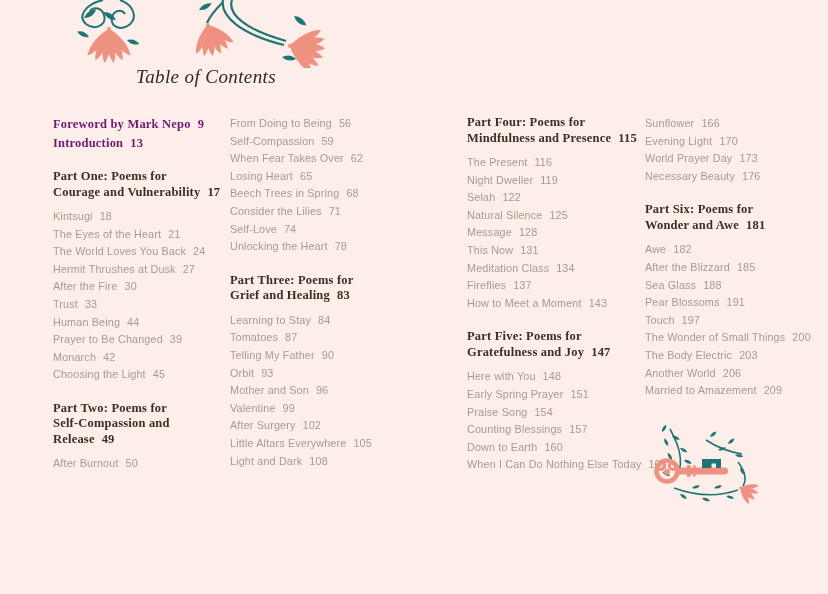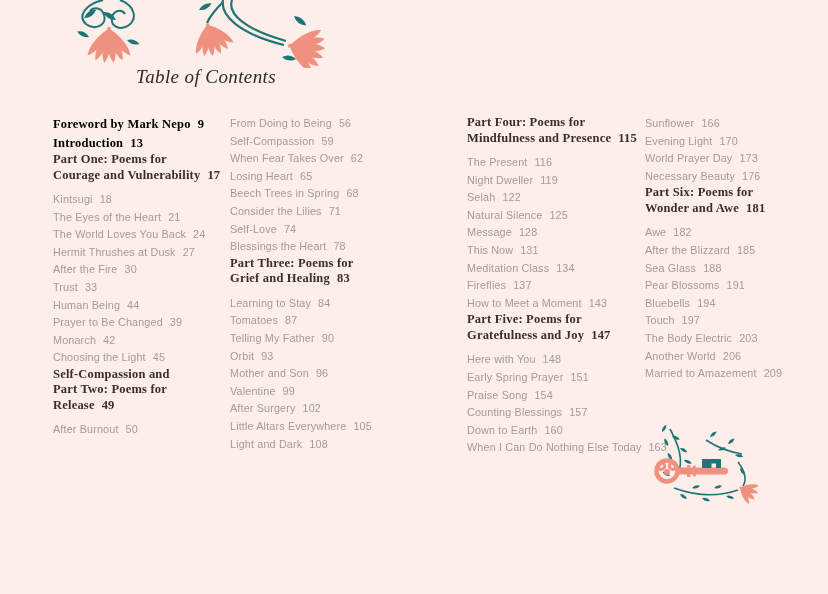--- a/index.html
+++ b/index.html
@@ -16,25 +16,25 @@
   }
   .col{position:absolute;top:115px;}
   #col1{left:53px;width:174px;}
   #col2{left:230px;width:184px;}
   #col3{left:467px;width:190px;}
   #col4{left:645px;width:182px;}
   .col > :first-child{margin-top:0;}
 
   .front-entry{
     font-family:"Liberation Serif","DejaVu Serif",serif;font-weight:bold;
-    font-size:12.5px;color:#000000;line-height:18.5px;white-space:nowrap;
+    font-size:12.5px;color:#701a75;line-height:18.5px;white-space:nowrap;
     letter-spacing:.2px;
   }
   .part{
-    margin-bottom:8px;
+    margin-top:17px;margin-bottom:8px;
     font-family:"Liberation Serif","DejaVu Serif",serif;font-weight:bold;
     font-size:12.5px;color:#3a2f28;line-height:15.5px;white-space:nowrap;
     letter-spacing:.2px;
   }
   .poem-row{
     font-size:10.8px;color:#a49b94;line-height:17.6px;white-space:nowrap;
     letter-spacing:.15px;
   }
   .pg{margin-left:7px;}
   .illus{position:absolute;}
@@ -99,38 +99,38 @@
         <div class="poem-row"><span>The World Loves You Back</span><span class="pg">24</span></div>
         <div class="poem-row"><span>Hermit Thrushes at Dusk</span><span class="pg">27</span></div>
         <div class="poem-row"><span>After the Fire</span><span class="pg">30</span></div>
         <div class="poem-row"><span>Trust</span><span class="pg">33</span></div>
         <div class="poem-row"><span>Human Being</span><span class="pg">44</span></div>
         <div class="poem-row"><span>Prayer to Be Changed</span><span class="pg">39</span></div>
         <div class="poem-row"><span>Monarch</span><span class="pg">42</span></div>
         <div class="poem-row"><span>Choosing the Light</span><span class="pg">45</span></div>
       </div>
       <div class="part">
+        <div><span>Part Two: Poems for</span></div>
         <div><span>Self-Compassion and</span></div>
-        <div><span>Part Two: Poems for</span></div>
         <div><span>Release</span><span class="pg">49</span></div>
       </div>
       <div class="poems">
         <div class="poem-row"><span>After Burnout</span><span class="pg">50</span></div>
       </div>
     </div>
     <div class="col" id="col2">
       <div class="poems">
         <div class="poem-row"><span>From Doing to Being</span><span class="pg">56</span></div>
         <div class="poem-row"><span>Self-Compassion</span><span class="pg">59</span></div>
         <div class="poem-row"><span>When Fear Takes Over</span><span class="pg">62</span></div>
         <div class="poem-row"><span>Losing Heart</span><span class="pg">65</span></div>
         <div class="poem-row"><span>Beech Trees in Spring</span><span class="pg">68</span></div>
         <div class="poem-row"><span>Consider the Lilies</span><span class="pg">71</span></div>
         <div class="poem-row"><span>Self-Love</span><span class="pg">74</span></div>
-        <div class="poem-row"><span>Blessings the Heart</span><span class="pg">78</span></div>
+        <div class="poem-row"><span>Unlocking the Heart</span><span class="pg">78</span></div>
       </div>
       <div class="part">
         <div><span>Part Three: Poems for</span></div>
         <div><span>Grief and Healing</span><span class="pg">83</span></div>
       </div>
       <div class="poems">
         <div class="poem-row"><span>Learning to Stay</span><span class="pg">84</span></div>
         <div class="poem-row"><span>Tomatoes</span><span class="pg">87</span></div>
         <div class="poem-row"><span>Telling My Father</span><span class="pg">90</span></div>
         <div class="poem-row"><span>Orbit</span><span class="pg">93</span></div>
@@ -179,22 +179,22 @@
       </div>
       <div class="part">
         <div><span>Part Six: Poems for</span></div>
         <div><span>Wonder and Awe</span><span class="pg">181</span></div>
       </div>
       <div class="poems">
         <div class="poem-row"><span>Awe</span><span class="pg">182</span></div>
         <div class="poem-row"><span>After the Blizzard</span><span class="pg">185</span></div>
         <div class="poem-row"><span>Sea Glass</span><span class="pg">188</span></div>
         <div class="poem-row"><span>Pear Blossoms</span><span class="pg">191</span></div>
-        <div class="poem-row"><span>Bluebells</span><span class="pg">194</span></div>
         <div class="poem-row"><span>Touch</span><span class="pg">197</span></div>
+        <div class="poem-row"><span>The Wonder of Small Things</span><span class="pg">200</span></div>
         <div class="poem-row"><span>The Body Electric</span><span class="pg">203</span></div>
         <div class="poem-row"><span>Another World</span><span class="pg">206</span></div>
         <div class="poem-row"><span>Married to Amazement</span><span class="pg">209</span></div>
       </div>
     </div>
   </div>
 
 <svg id="key-illustration" class="illus" width="126" height="92" viewBox="0 0 126 92">
   <defs>
     <path id="kleaf" d="M0,0 Q4.2,-3 8.5,0 Q4.2,3 0,0 Z"></path>

